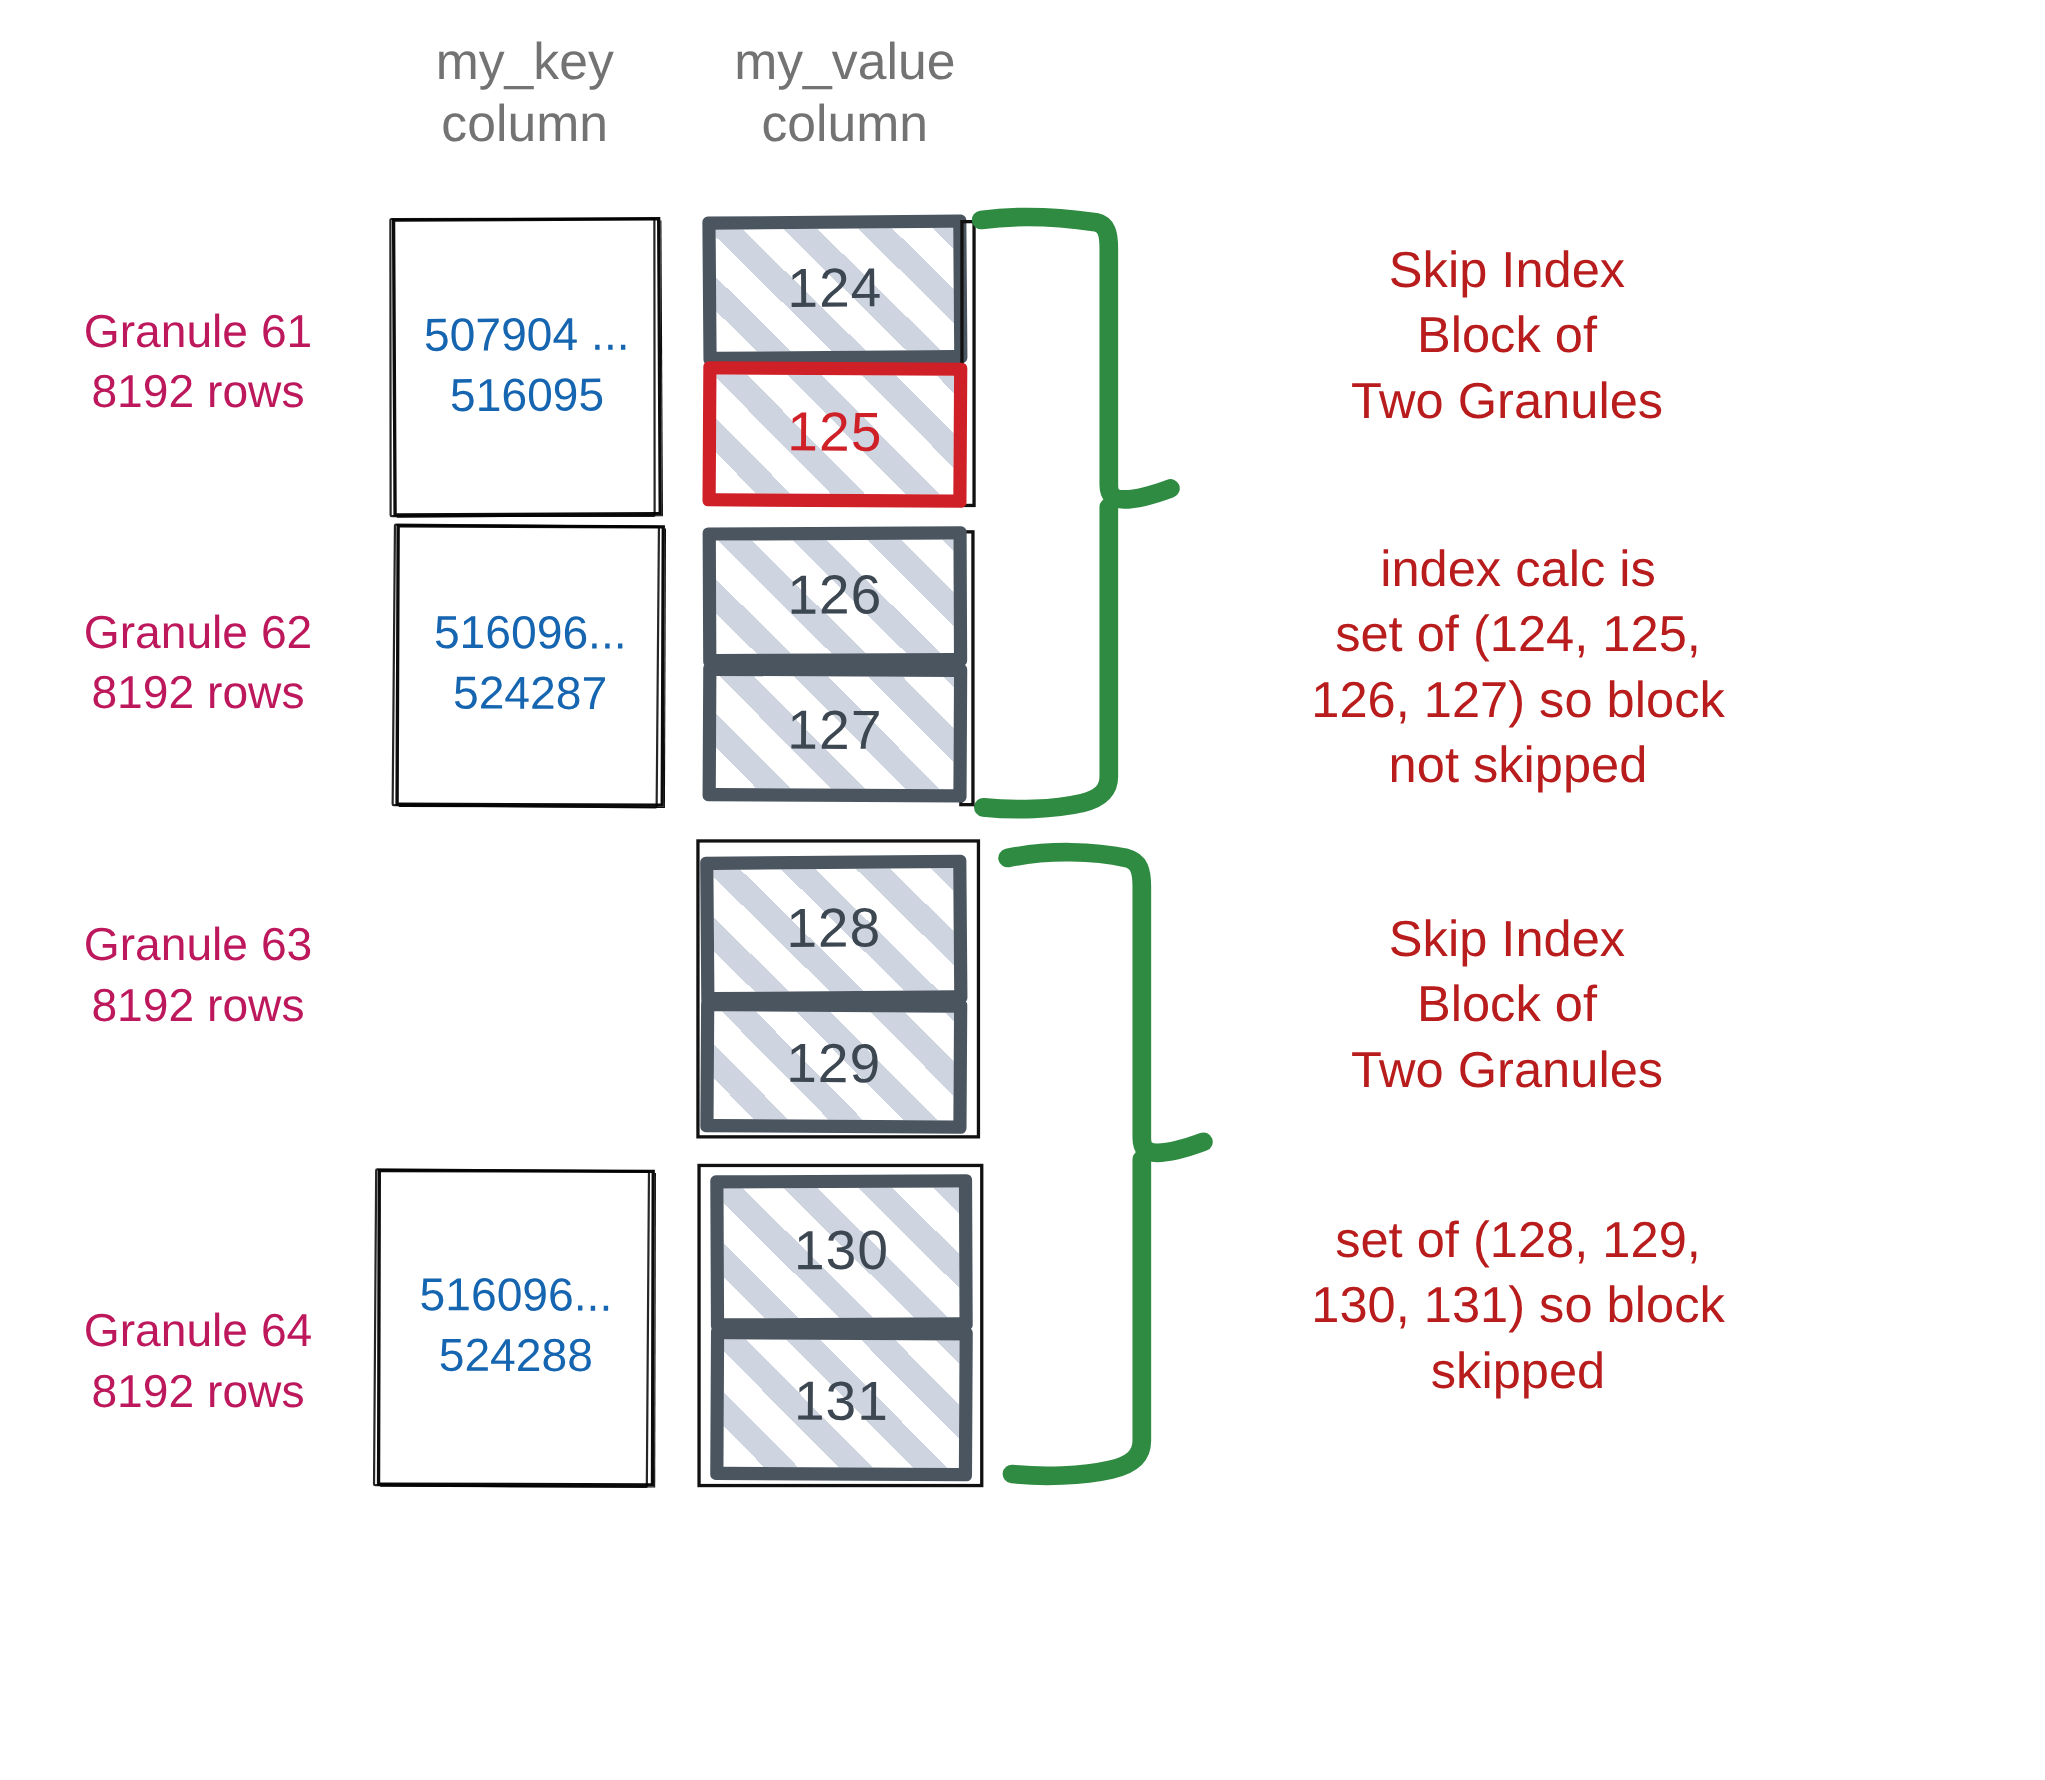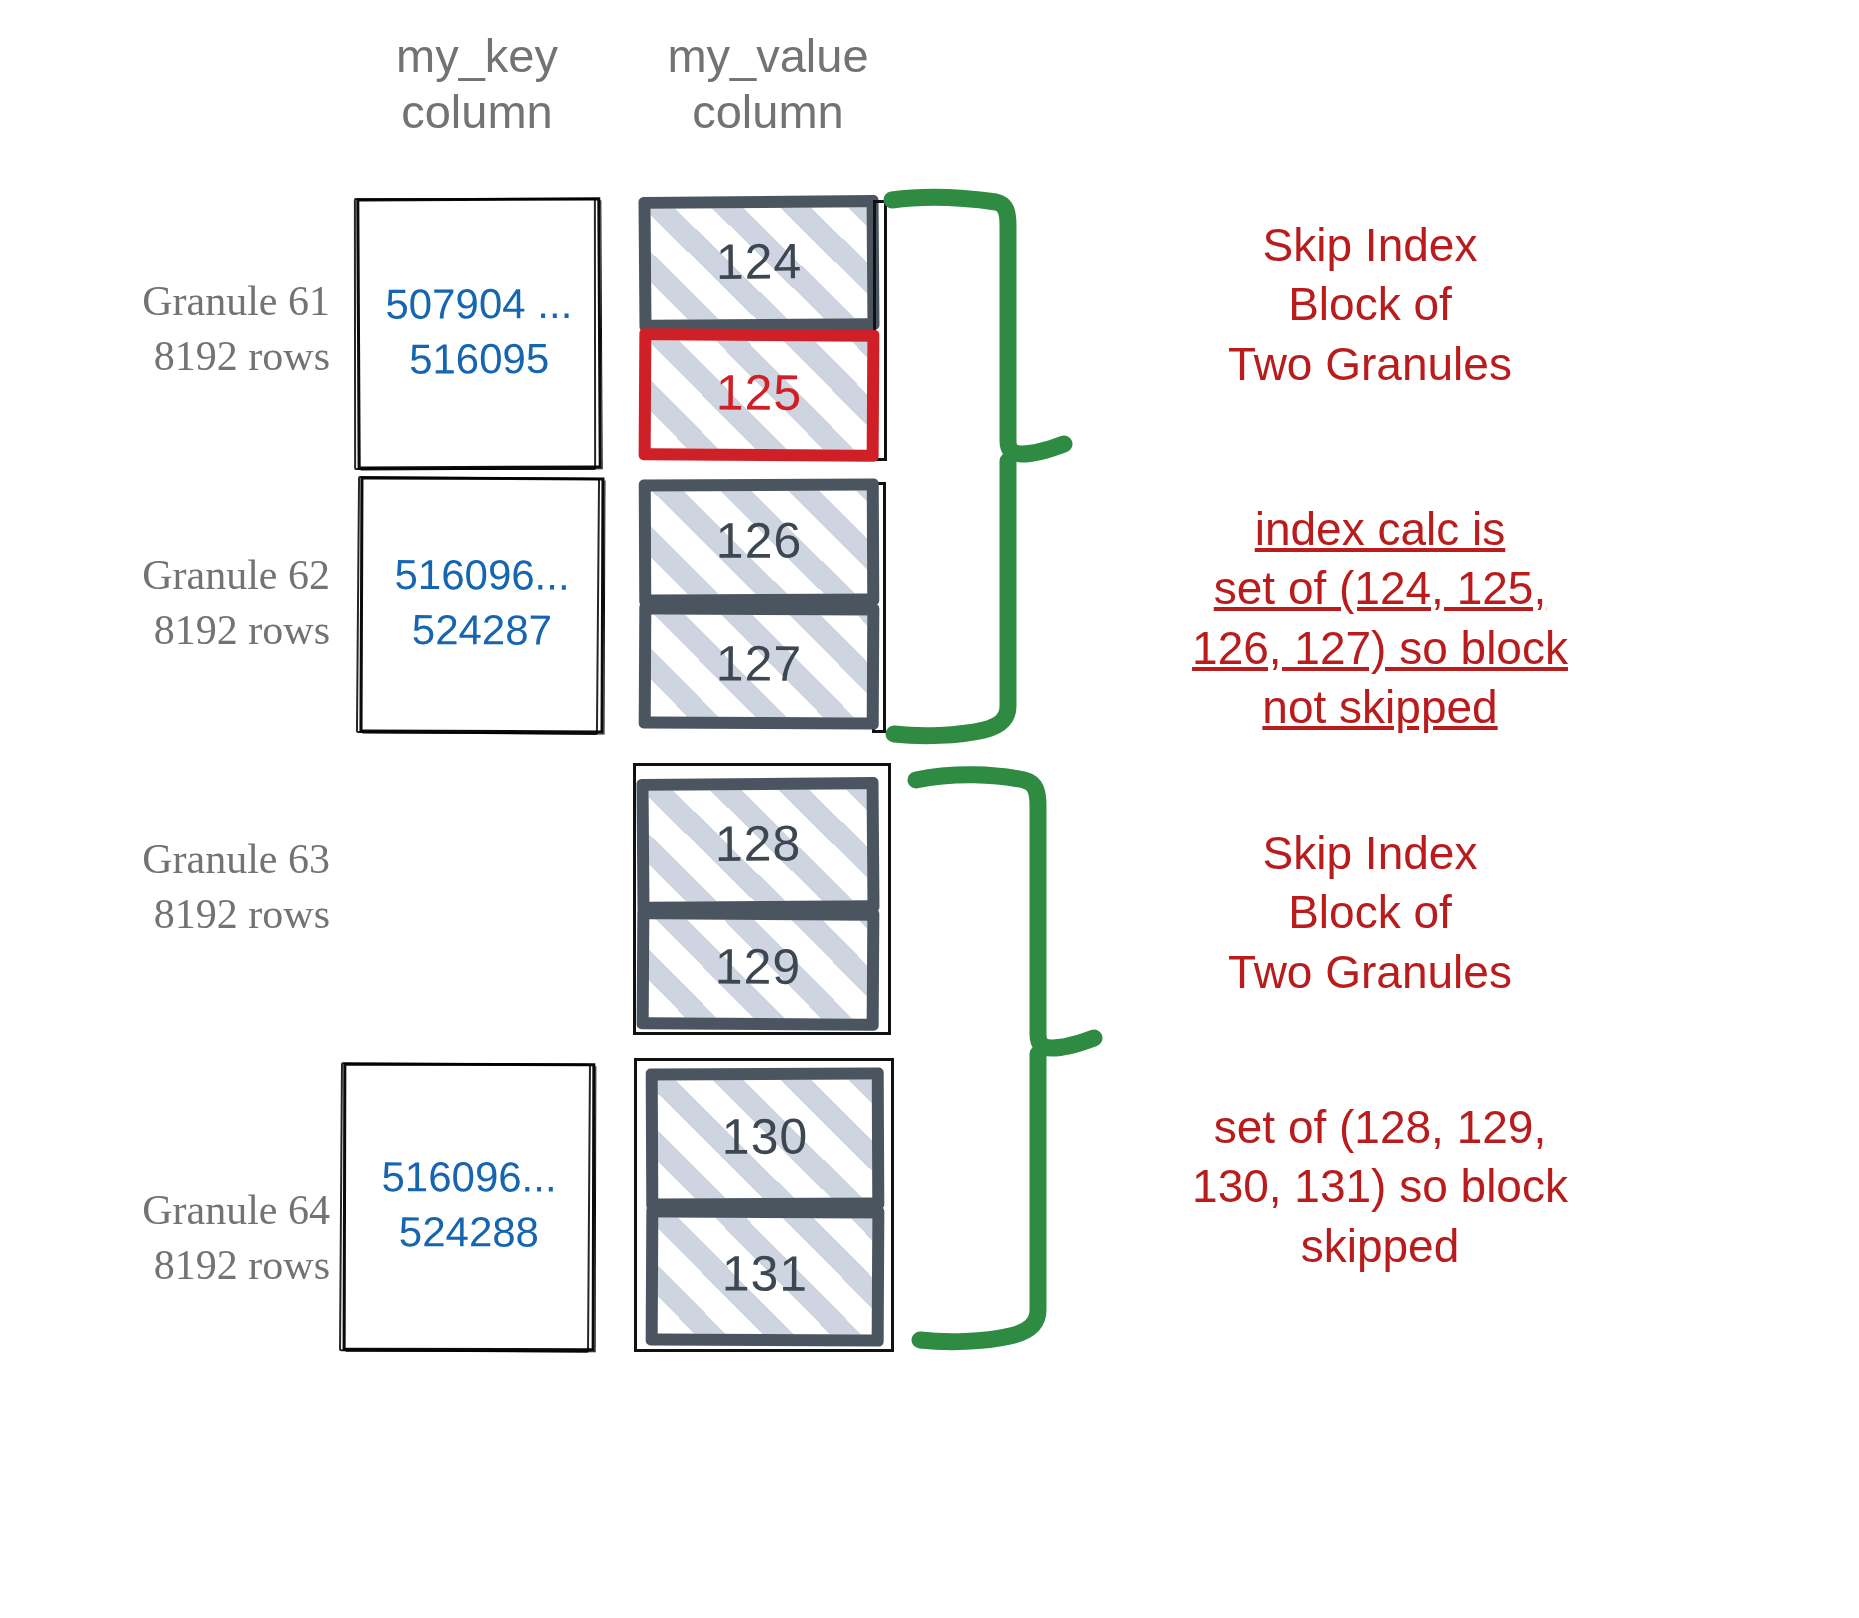--- a/index.html
+++ b/index.html
@@ -25,26 +25,25 @@
     white-space: pre-line;
   }
   #head-key   { left: 338px; top: 28px; width: 278px; }
   #head-value { left: 628px; top: 28px; width: 280px; }
 
   
   .granule-label {
     position: absolute;
     left: 30px;
     width: 300px;
-    text-align: right;
+    text-align: center;
     font-size: 42px;
     line-height: 1.30;
-    color: #737373;
-    white-space: pre-line;
-    font-family: Liberation Serif, serif;
+    color: #be185d;
+    white-space: pre-line;
   }
 
   
   .key-box {
     position: absolute;
     border: 3px solid #0b0b0b;
     background: #ffffff;
     box-shadow: 2px 2px 0 -1px rgba(0,0,0,.95),
                -1px 1px 0 -1px rgba(0,0,0,.55);
   }
@@ -172,21 +171,21 @@
   </div>
 
   <div class="val-edge" style="left:872px; top:482px; width:8px; height:245px;"></div>
   <div class="val-box vsk3" style="left:639px; top:479px; width:240px; height:127px;">
     <div class="val-text">126</div>
   </div>
   <div class="val-box vsk4" style="left:639px; top:603px; width:240px; height:126px;">
     <div class="val-text">127</div>
   </div>
 
-  <div class="note" style="left:1090px; top:500px; width:580px;text-decoration:underline;">index calc is
+  <div class="note" style="left:1090px; top:488px; width:580px;">index calc is
 set of (124, 125,
 126, 127) so block
 not skipped</div>
 
   <div class="granule-label" style="top:832px;">Granule 63
 8192 rows</div>
 
 
   <div class="val-edge" style="left:633px; top:763px; width:252px; height:266px;"></div>
   <div class="val-box vsk1" style="left:637px; top:778px; width:242px; height:135px;">

